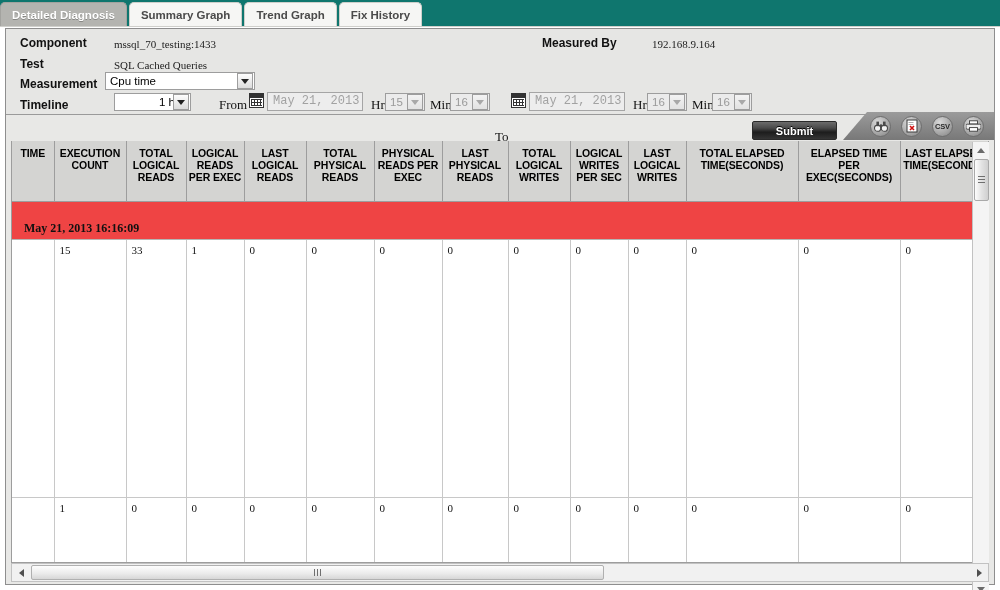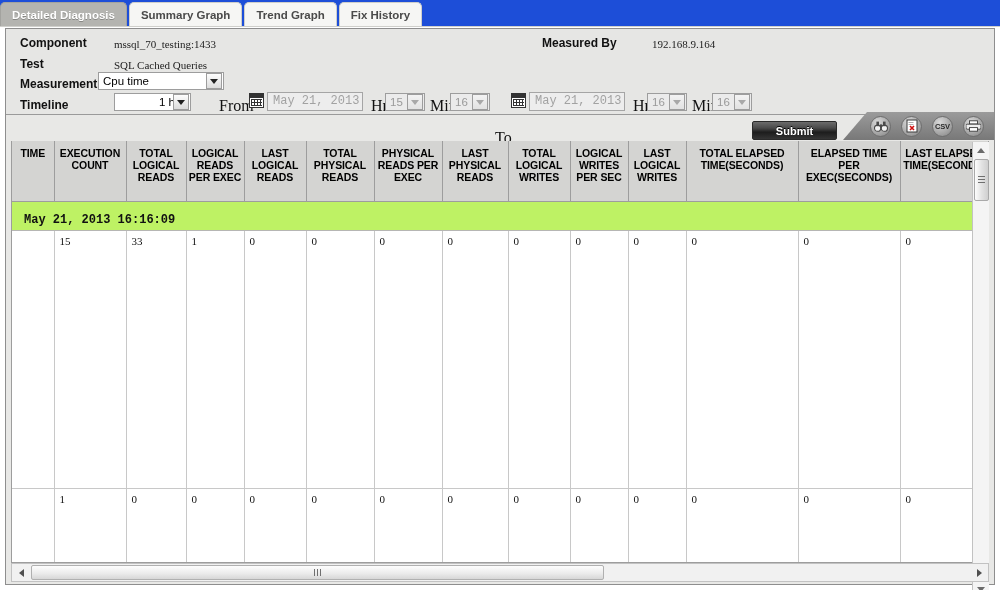--- a/index.html
+++ b/index.html
@@ -7,21 +7,21 @@
     margin: 0; padding: 0;
     width: 1000px; height: 590px;
     overflow: hidden;
     background: #ffffff;
     font-family: "Liberation Sans", sans-serif;
   }
 
   
   #tabbar {
     position: absolute; left: 0; top: 0; width: 1000px; height: 27px;
-    background: #1d4ed8;
+    background: #0f766e;
   }
   #tabbar .tabstrip {
     position: absolute; left: 0; top: 0; height: 27px;
     display: flex; align-items: flex-end; gap: 2px;
   }
   .tab {
     height: 25px; line-height: 25px;
     padding: 0 11px 0 11px;
     font-size: 11.5px; font-weight: bold;
     color: #4a4a4a;
@@ -120,21 +120,21 @@
   }
   .cal-icon::after {
     content: ""; position: absolute; left: 1px; top: 5px; right: 1px; bottom: 1px;
     background:
       repeating-linear-gradient(to right, #333 0 1px, transparent 1px 3px),
       repeating-linear-gradient(to bottom, #333 0 1px, transparent 1px 3px);
   }
   .smalllbl {
     position: absolute;
     font-family: "Liberation Serif", serif;
-    font-size: 16px; color: #111; white-space: nowrap;
+    font-size: 13px; color: #111; white-space: nowrap;
   }
 
   
   #submit-btn {
     position: absolute; left: 746px; top: 92px;
     width: 85px; height: 19px;
     background: linear-gradient(#6b6b6b 0%, #4a4a4a 35%, #1d1d1d 60%, #343434 100%);
     border: 1px solid #2a2a2a;
     border-radius: 2px;
     color: #ffffff; font-size: 11px; font-weight: bold;
@@ -206,24 +206,24 @@
     border-right: 1px solid #c8c8c8;
     border-bottom: 1px solid #c8c8c8;
     font-family: "Liberation Serif", serif;
     font-size: 11px; color: #111;
     vertical-align: top;
     padding: 4px 0 0 5px;
     background: #ffffff;
   }
   td.timecell { border-right: 1px solid #c8c8c8; }
   tr.group td {
-    background: #bef264;
-    font-family: Liberation Mono, monospace;
+    background: #ef4444;
+    font-family: Liberation Serif, serif;
     font-size: 12px; font-weight: bold; color: #111;
-    padding: 11px 0 3px 12px;
+    padding: 19px 0 3px 12px;
     height: 19px;
     border-right: none;
     border-bottom: 1px solid #b6b6b4;
   }
 
   
   #vscroll {
     position: absolute; left: 966px; top: 113px;
     width: 17px; height: 455px;
     background: #f4f4f4;
@@ -320,21 +320,21 @@
     <div class="fld-label" style="left:14px; top:7px;">Component</div>
     <div class="fld-value" style="left:108px; top:9px;">mssql_70_testing:1433</div>
 
     <div class="fld-label" style="left:14px; top:28px;">Test</div>
     <div class="fld-value" style="left:108px; top:30px;">SQL Cached Queries</div>
 
     <div class="fld-label" style="left:536px; top:7px;">Measured By</div>
     <div class="fld-value" style="left:646px; top:9px;">192.168.9.164</div>
 
     <div class="fld-label" style="left:14px; top:48px;">Measurement</div>
-    <div class="sel" style="left:92px; top:43px; width:126px;">
+    <div class="sel" style="left:99px; top:43px; width:150px;">
       <span class="lbl">Cpu time</span>
       <span class="arrowbox">
           <i class="caret"></i>
         </span>
     </div>
 
     <div class="fld-label" style="left:14px; top:69px;">Timeline</div>
     <div class="sel" style="left:108px; top:64px; width:77px;padding-left:44px;">
       <span class="lbl">1 hour</span>
       <span class="arrowbox">

